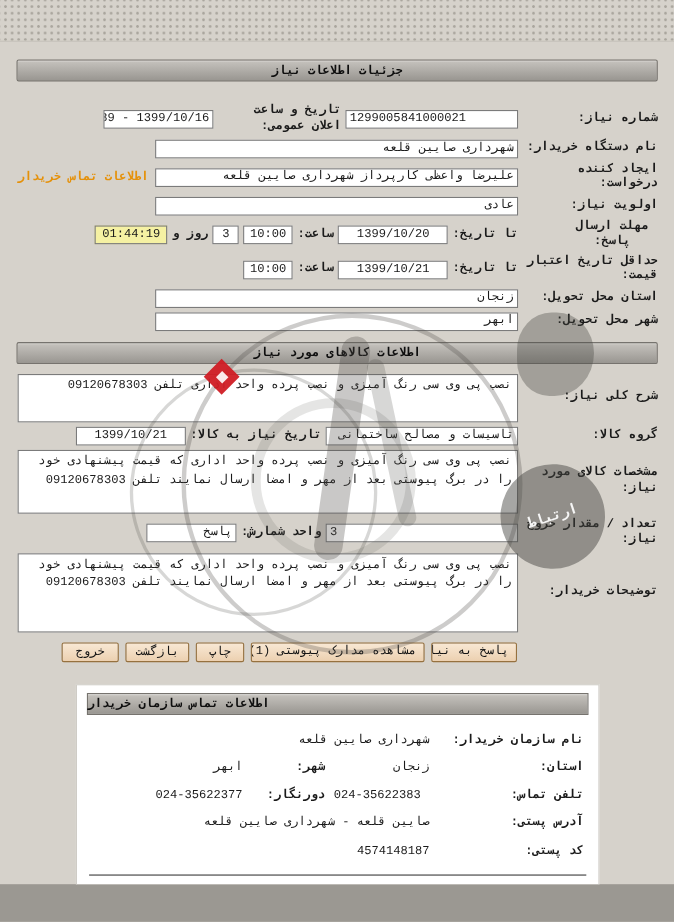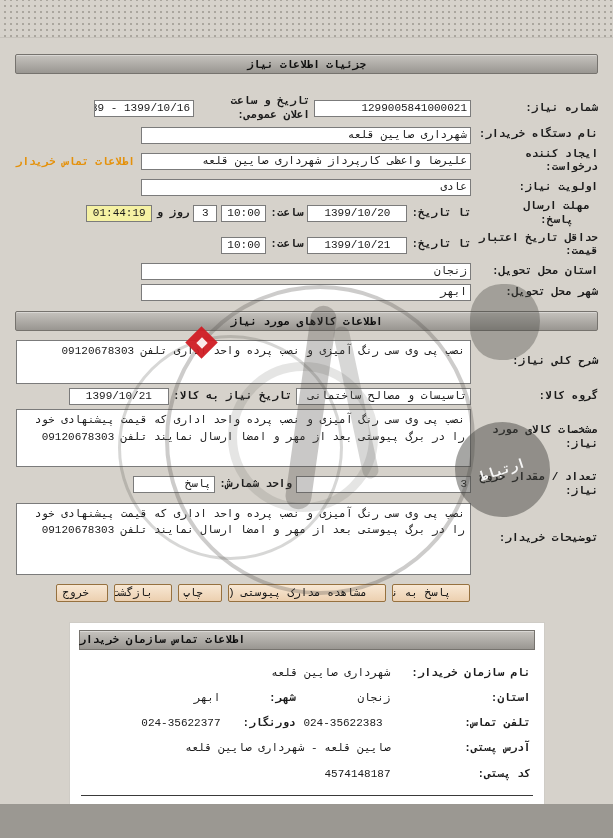--- a/index.html
+++ b/index.html
@@ -26,32 +26,32 @@
   .secbar.goods { margin-top:10px; }
   .form { padding:12px 15px 0; position:relative; z-index:1; }
   .row { display:flex; align-items:center; gap:4px; margin-bottom:4px; }
   .lbl { font-weight:bold; text-align:right; line-height:1.25; }
   .col { flex:0 0 123px; width:123px; }
   .narrow { padding-left:40px;text-align:center; }
   .fld {
     background:#fff; border:1px solid #7b7b7b; height:17px; line-height:15px;
     padding:0 3px; white-space:nowrap; overflow:hidden; flex:0 0 auto;
   }
-  .ltr { direction:ltr; text-align:right; }
+  .ltr { direction:ltr; text-align:left; }
   .ctr { text-align:center; }
   .count { background:#f5f1a3; }
   .area {
     background:#fff; border:1px solid #7b7b7b; padding:2px 5px;
     line-height:1.5; overflow:hidden; flex:0 0 auto;
   }
   .link { color:#e5910a; font-weight:bold; cursor:pointer; white-space:nowrap; margin-right:2px; }
   .smalllbl { font-size:10.5px; }
   .btnrow { display:flex; gap:6px; margin:9px 15px 0; padding-right:128px; position:relative; z-index:1; }
   .btn {
-    height:18px; line-height:14px; padding:0 18px;
+    height:18px; line-height:14px; padding:0 7px;
     background:linear-gradient(180deg,#f8e8d4,#ecd0b0);
     border:1px solid #96713f; border-radius:2px;
     font-family:inherit; font-size:11px; color:#141414; cursor:pointer;
     white-space:nowrap; overflow:hidden;
   }
   .panel {
     width:476px; height:320px; margin:20px auto 0; background:#fff;
     border:1px solid #cfccc6; padding:7px 9px 10px; position:relative; z-index:1;
   }
   .pbar {

